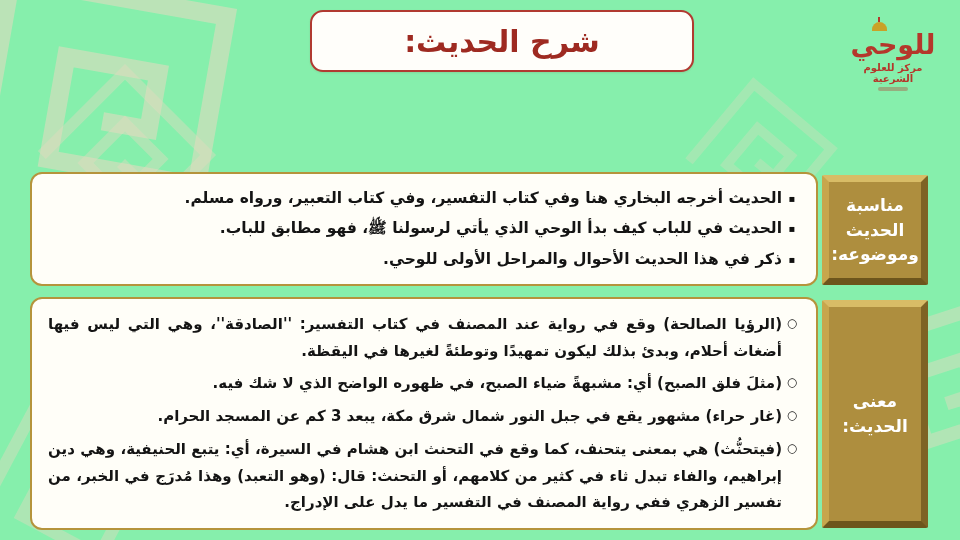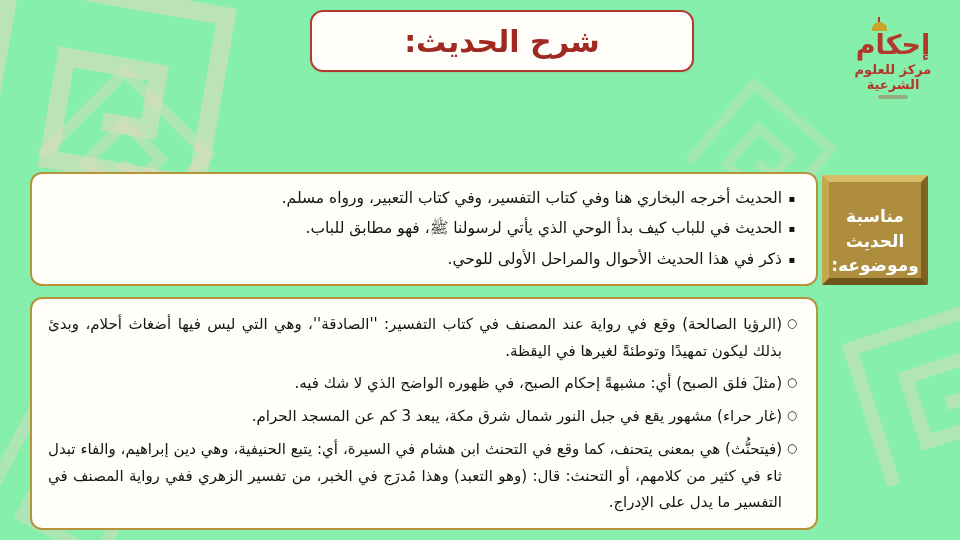--- a/index.html
+++ b/index.html
@@ -24,47 +24,47 @@
   
   .logo{position:absolute;right:23px;top:22px;width:88px;text-align:center;z-index:2;}
   .logo .dome{
     width:15px;height:9px;margin:0 auto 0 auto;position:relative;left:-14px;
     background:#c9a227;border-radius:8px 8px 0 0;
   }
   .logo .dome:before{
     content:"";position:absolute;top:-5px;left:6px;width:2px;height:5px;background:#b5372b;
   }
   .logo-name{color:#b5372b;font-size:27px;font-weight:bold;line-height:1.05;direction:rtl;}
-  .logo-sub{color:#b5372b;font-size:13px;font-weight:bold;direction:rtl;margin-top:3px;}
+  .logo-sub{color:#b5372b;font-size:10px;font-weight:bold;direction:rtl;margin-top:3px;}
   .logo-tag{width:30px;height:4px;margin:3px auto 0 auto;background:rgba(181,55,43,.35);border-radius:2px;}
   
   .content-box{
     position:absolute;left:30px;width:788px;z-index:2;
     background:#fffef8;border:2px solid #b5943c;border-radius:12px;
     direction:rtl;display:flex;flex-direction:column;justify-content:space-evenly;
     padding:6px 14px 6px 16px;box-sizing:border-box;
   }
   .box1{top:172px;height:114px;}
   .box2{top:297px;height:233px;}
   .bullet-row{display:flex;align-items:flex-start;}
   .marker{flex:0 0 20px;text-align:center;color:#111;}
   .marker.sq{font-size:10px;line-height:1;margin-top:7px;}
   .marker.ci{font-size:12px;line-height:1;margin-top:6px;font-weight:bold;}
   .bullet-text{
-    flex:1;color:#141414;font-weight:normal;text-align:justify;
+    flex:1;color:#141414;font-weight:bold;text-align:justify;
   }
   .box1 .bullet-text{font-size:15.5px;line-height:1.5;}
   .box2 .bullet-text{font-size:15px;line-height:1.78;}
   
   .label-box{
     position:absolute;left:822px;width:106px;z-index:2;box-sizing:border-box;
     background:#ae8e3e;
     border-style:solid;border-width:7px;
     border-color:#d8bc66 #7e6324 #6d551c #c7a64c;
-    display:flex;align-items:flex-end;justify-content:center;text-align:center;
+    display:flex;align-items:center;justify-content:center;text-align:center;
     direction:rtl;border-radius:2px;
   }
   .label1{top:175px;height:110px;}
   .label2{top:300px;height:228px;}
   .label-box span{
     color:#ffffff;font-size:17px;font-weight:bold;line-height:1.45;padding:0 4px;
   }
 </style>
 </head>
 <body>
@@ -96,21 +96,21 @@
       <path d="M8 92 V8 H92 V74 H34 V34 H70 V56 H52"></path>
     </svg>
   </div>
 
   <div class="title-box">
     <span>شرح الحديث:</span>
   </div>
 
   <div class="logo">
     <div class="dome"></div>
-    <div class="logo-name">إحكام</div>
+    <div class="logo-name">للوحي</div>
     <div class="logo-sub">مركز للعلوم الشرعية</div>
     <div class="logo-tag"></div>
   </div>
 
   <div class="content-box box1">
     <div class="bullet-row">
       <span class="marker sq">▪</span>
       <span class="bullet-text">الحديث أخرجه البخاري هنا وفي كتاب التفسير، وفي كتاب التعبير، ورواه مسلم.</span>
     </div>
     <div class="bullet-row">
@@ -126,25 +126,28 @@
     <span>مناسبة الحديث وموضوعه:</span>
   </div>
 
   <div class="content-box box2">
     <div class="bullet-row">
       <span class="marker ci">○</span>
       <span class="bullet-text">(الرؤيا الصالحة) وقع في رواية عند المصنف في كتاب التفسير: ''الصادقة''، وهي التي ليس فيها أضغاث أحلام، وبدئ بذلك ليكون تمهيدًا وتوطئةً لغيرها في اليقظة.</span>
     </div>
     <div class="bullet-row">
       <span class="marker ci">○</span>
-      <span class="bullet-text">(مثلَ فلق الصبح) أي: مشبهةً إحكام الصبح، في ظهوره الواضح الذي لا شك فيه.</span>
+      <span class="bullet-text">(مثلَ فلق الصبح) أي: مشبهةً ضياء الصبح، في ظهوره الواضح الذي لا شك فيه.</span>
     </div>
     <div class="bullet-row">
       <span class="marker ci">○</span>
       <span class="bullet-text">(غار حراء) مشهور يقع في جبل النور شمال شرق مكة، يبعد 3 كم عن المسجد الحرام.</span>
     </div>
     <div class="bullet-row">
       <span class="marker ci">○</span>
       <span class="bullet-text">(فيتحنُّث) هي بمعنى يتحنف، كما وقع في التحنث ابن هشام في السيرة، أي: يتبع الحنيفية، وهي دين إبراهيم، والفاء تبدل ثاء في كثير من كلامهم، أو التحنث: قال: (وهو التعبد) وهذا مُدرَج في الخبر، من تفسير الزهري ففي رواية المصنف في التفسير ما يدل على الإدراج.</span>
     </div>
   </div>
+  <div class="label-box label2">
+    <span>معنى الحديث:</span>
+  </div>
 
 </div>
 
 </body></html>

